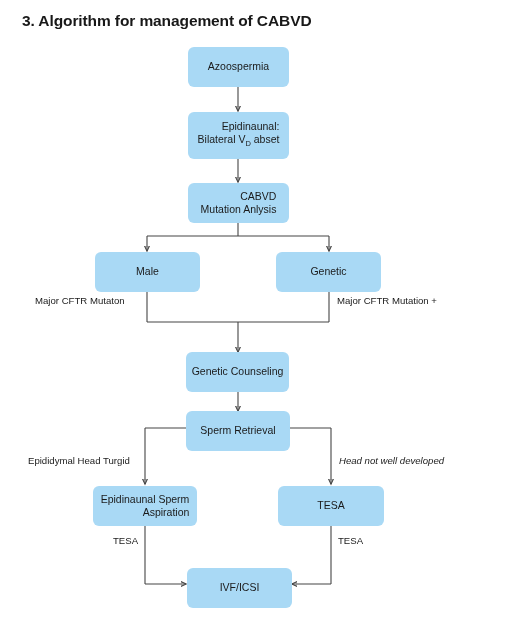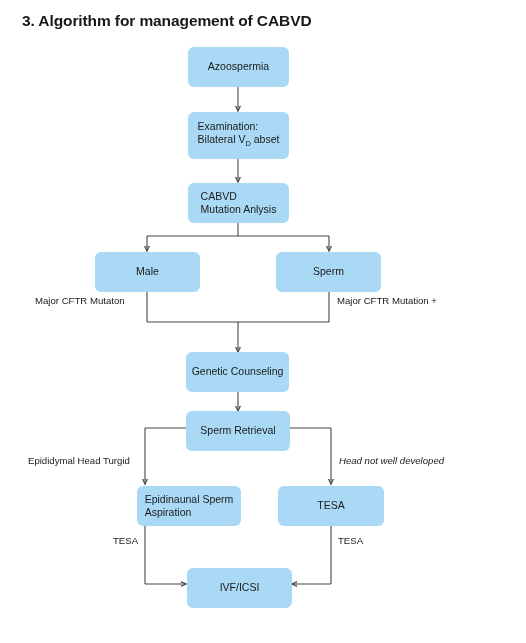--- a/index.html
+++ b/index.html
@@ -28,21 +28,21 @@
     letter-spacing: -0.1px;
     white-space: nowrap;
   }
   .node {
     position: absolute;
     background: #a9d9f5;
     border-radius: 6px;
     display: flex;
     align-items: center;
     justify-content: center;
-    text-align: left;
+    text-align: right;
     color: #1a1a1a;
     font-size: 10.5px;
     line-height: 13.5px;
     box-sizing: border-box;
     padding: 20px 4px;
   }
   .node .sub {
     font-size: 7.5px;
     vertical-align: sub;
   }
@@ -107,57 +107,57 @@
     <line x1="331" y1="525" x2="331" y2="584"></line>
     <line x1="331" y1="584" x2="292" y2="584" marker-end="url(#arrow)"></line>
   </svg>
 
   <div class="node" style="left:188px; top:47px; width:101px; height:39px;">
     <span>Azoospermia</span>
   </div>
 
   <div class="node" style="left:188px; top:112px; width:101px; height:47px;">
     <span>
-      <span>Examination:</span><br>
+      <span>Epidinaunal:</span><br>
       <span>Bilateral V</span><span class="sub">D</span><span> abset</span>
     </span>
   </div>
 
   <div class="node" style="left:95px; top:252px; width:105px; height:34px;">
     <span>Male</span>
   </div>
 
   <div class="node" style="left:188px; top:183px; width:101px; height:39px;">
     <span>
       <span>CABVD</span><br>
       <span>Mutation Anlysis</span>
     </span>
   </div>
 
   <div class="node" style="left:276px; top:252px; width:105px; height:34px;">
-    <span>Sperm</span>
+    <span>Genetic</span>
   </div>
 
   <div class="edge-label" style="left:35px; top:295px;">Major CFTR Mutaton</div>
 
   <div class="edge-label" style="left:337px; top:295px;">Major CFTR Mutation +</div>
 
   <div class="node" style="left:186px; top:352px; width:103px; height:34px;">
     <span>Genetic Counseling</span>
   </div>
 
   <div class="node" style="left:186px; top:411px; width:104px; height:34px;">
     <span>Sperm Retrieval</span>
   </div>
 
   <div class="edge-label" style="left:28px; top:455px;">Epididymal Head Turgid</div>
 
   <div class="edge-label" style="left:339px; top:455px;font-style:italic;">Head not well developed</div>
 
-  <div class="node" style="left:93px; top:486px; width:104px; height:39px;margin-left:44px;">
+  <div class="node" style="left:93px; top:486px; width:104px; height:39px;">
     <span>
       <span>Epidinaunal Sperm</span><br>
       <span>Aspiration</span>
     </span>
   </div>
 
   <div class="node" style="left:278px; top:486px; width:106px; height:39px;">
     <span>TESA</span>
   </div>
 

